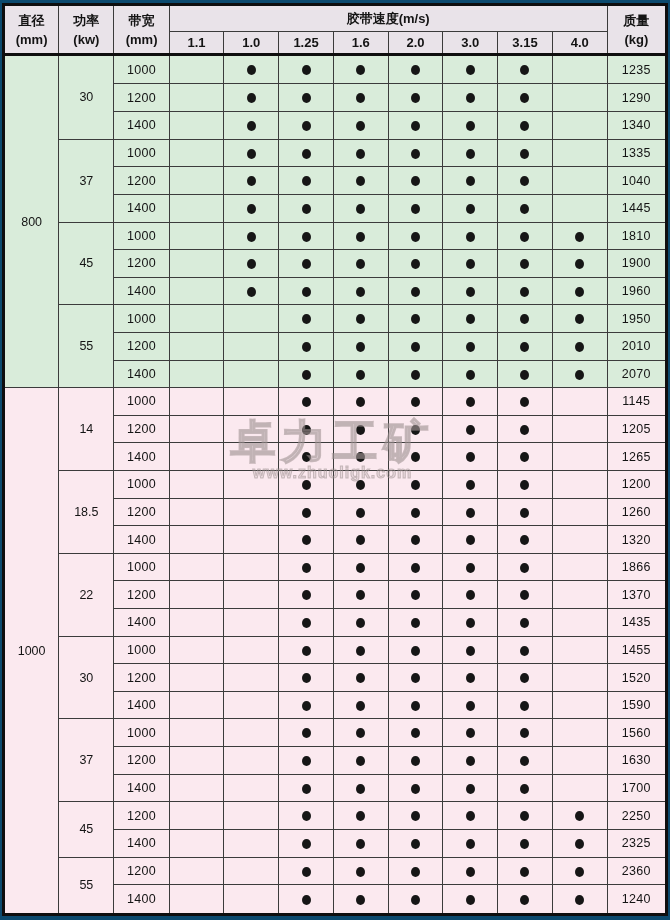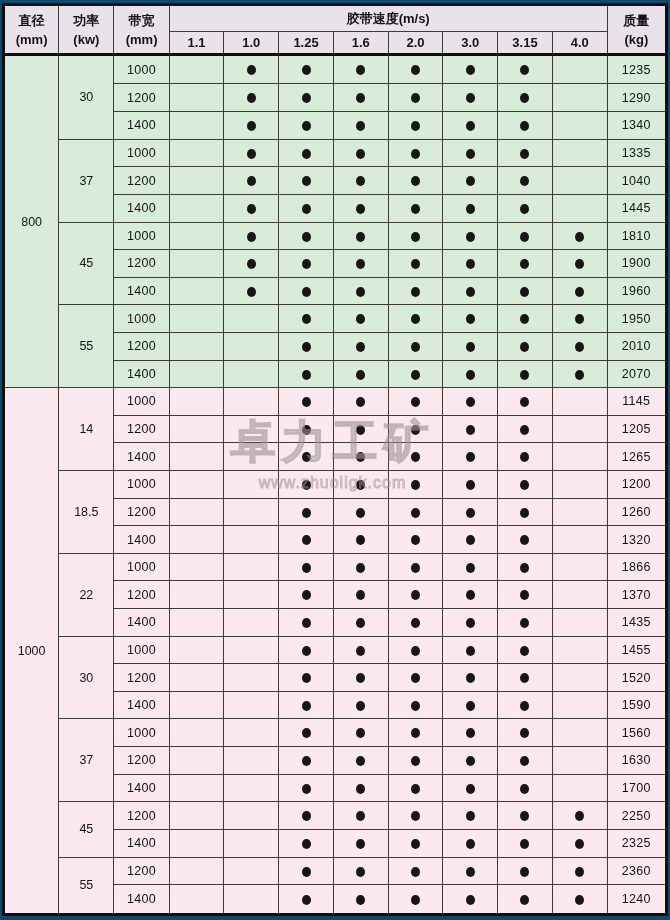--- a/index.html
+++ b/index.html
@@ -59,23 +59,23 @@
   .wm-cn{
     font-size:45px;
     font-weight:bold;
     letter-spacing:6px;
     color:rgba(168,154,154,0.18);
     -webkit-text-stroke:1.5px rgba(158,146,146,0.55);
     line-height:1.0;
     white-space:nowrap;
   }
   .wm-url{
-    margin-top:10px;
+    margin-top:0;
     font-size:16px;
-    font-weight:normal;
+    font-weight:bold;
     letter-spacing:1px;
     color:rgba(168,154,154,0.2);
     -webkit-text-stroke:1px rgba(158,146,146,0.55);
     white-space:nowrap;
   }
 </style>
 </head>
 <body>
 
 <div class="page">

